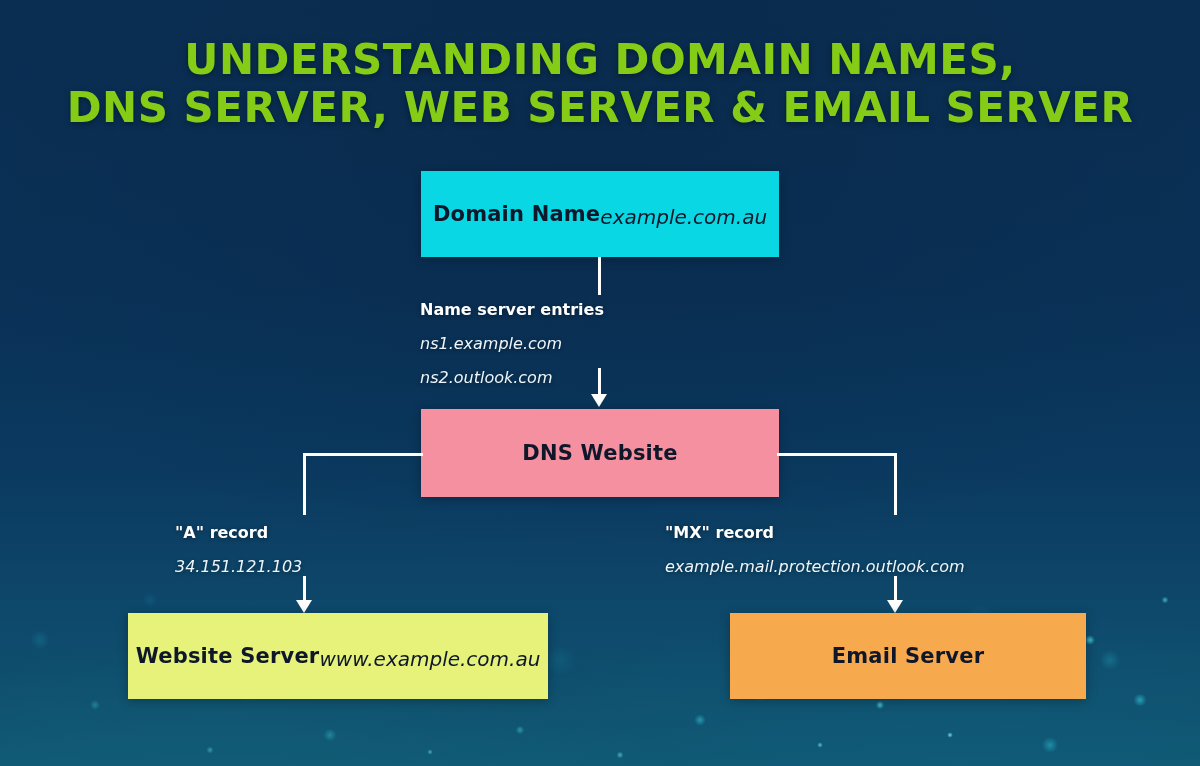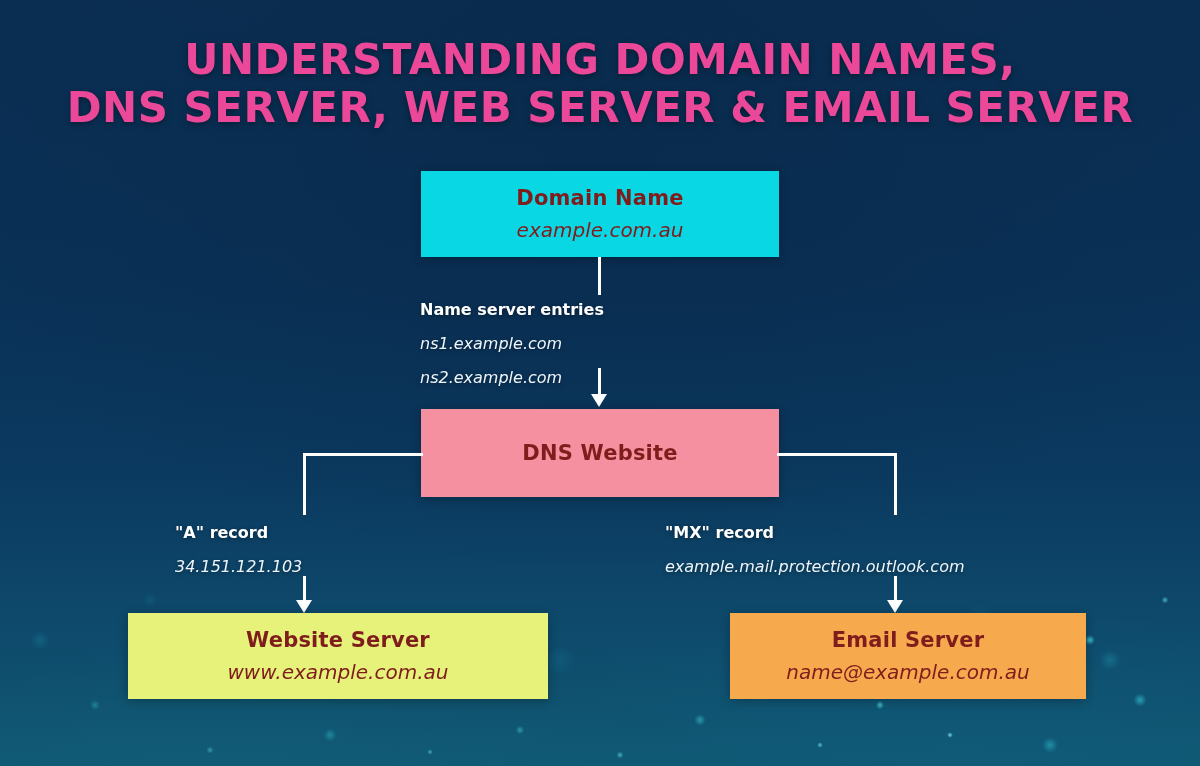--- a/index.html
+++ b/index.html
@@ -59,39 +59,38 @@
     background: radial-gradient(ellipse 1000px 620px at 50% 18%, rgba(8,40,72,.55) 0%, rgba(8,40,72,0) 70%);
   }
 
   
   .title {
     position: absolute;
     top: 36px;
     left: 0;
     width: 1200px;
     text-align: center;
-    color: #ec4899;
+    color: #84cc16;
     font-weight: 800;
     font-size: 42px;
     line-height: 48px;
     letter-spacing: .5px;
     text-transform: uppercase;
     text-shadow: 0 2px 6px rgba(0,0,0,.35);
   }
   .title .tl { display: block; }
 
   
   .node {
     position: absolute;
     box-sizing: border-box;
     display: flex;
-    flex-direction: column;
     align-items: center;
     justify-content: center;
-    color: #7f1d1d;
+    color: #0f172a;
     text-align: center;
     box-shadow: 0 2px 10px rgba(0,0,0,.28);
   }
   .node .n-title {
     font-weight: 800;
     font-size: 21px;
     line-height: 26px;
     letter-spacing: .2px;
   }
   .node .n-sub {
@@ -177,21 +176,21 @@
   <div class="node" id="node-domain">
     <div class="n-title">Domain Name</div>
     <div class="n-sub">example.com.au</div>
   </div>
 
   <div class="conn v" id="c-domain-ns"></div>
 
   <div class="edge-label" id="label-ns">
     <div class="e-title">Name server entries</div>
     <div class="e-val">ns1.example.com</div>
-    <div class="e-val">ns2.example.com</div>
+    <div class="e-val">ns2.outlook.com</div>
   </div>
 
   <div class="conn v" id="c-ns-dns"></div>
   <div class="arrow" id="a-ns-dns"></div>
 
   <div class="node" id="node-dns">
     <div class="n-title">DNS Website</div>
   </div>
 
   <div class="conn h" id="c-dns-left-h"></div>
@@ -216,16 +215,15 @@
   <div class="conn v" id="c-right-down"></div>
   <div class="arrow" id="a-right-down"></div>
 
   <div class="node" id="node-web">
     <div class="n-title">Website Server</div>
     <div class="n-sub">www.example.com.au</div>
   </div>
 
   <div class="node" id="node-email">
     <div class="n-title">Email Server</div>
-    <div class="n-sub">name@example.com.au</div>
   </div>
 
 </div>
 
 </body></html>

